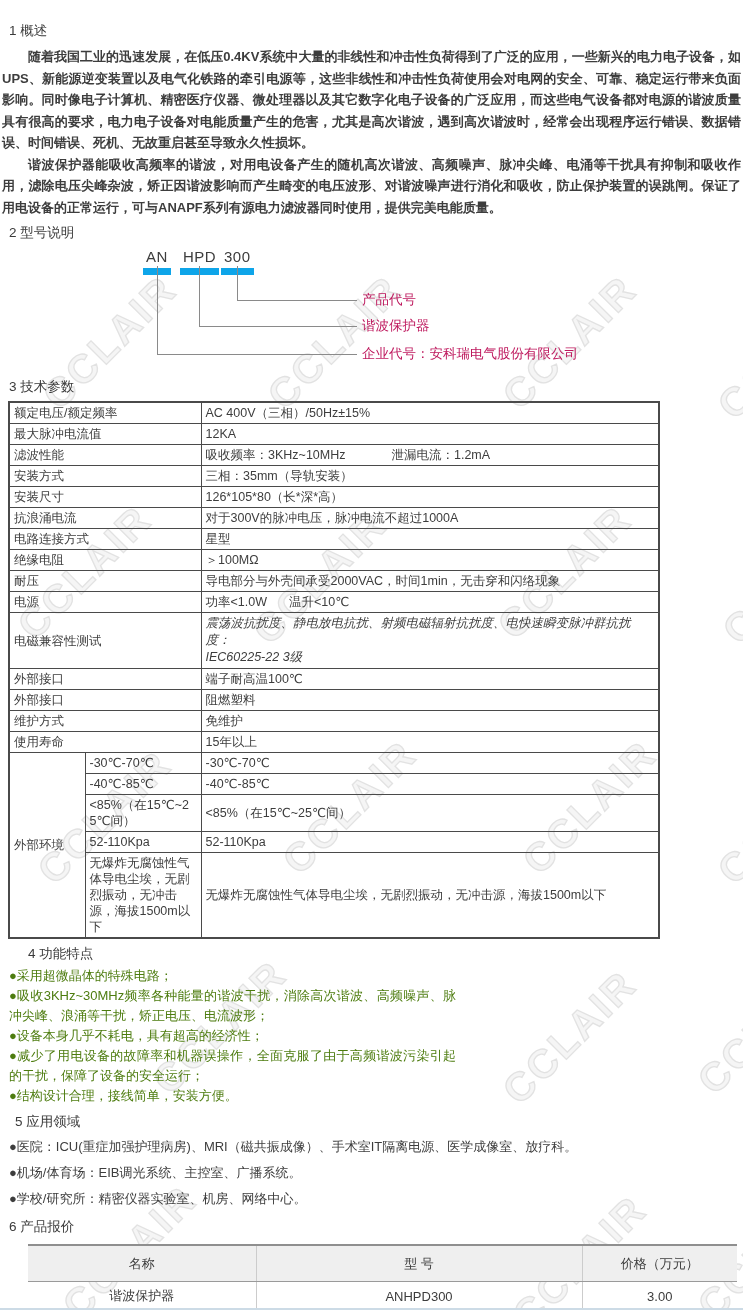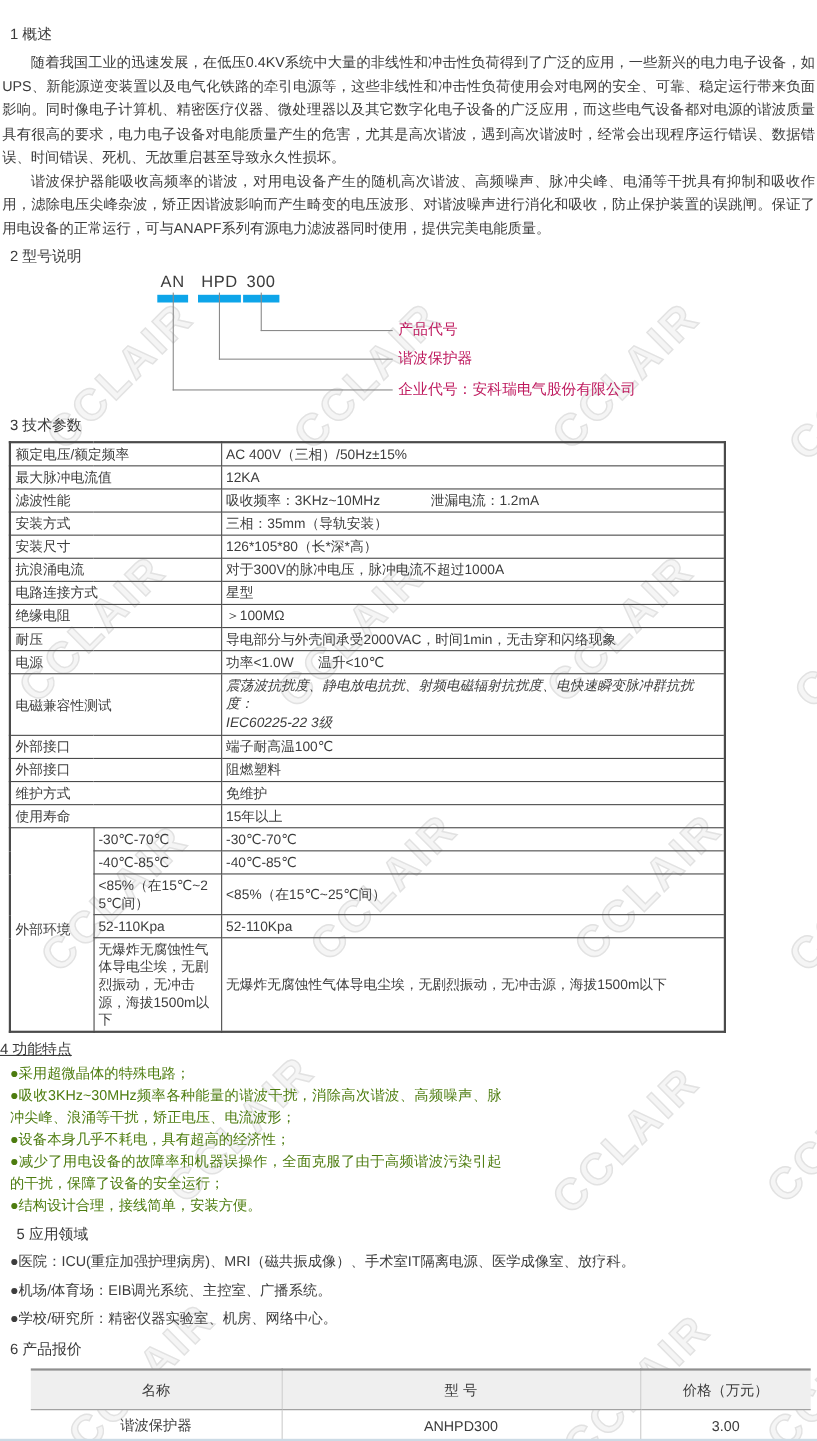--- a/index.html
+++ b/index.html
@@ -25,25 +25,25 @@
   .wm:nth-child(13){left:144px;top:1071px}.wm:nth-child(14){left:494px;top:1081px}
   .wm:nth-child(15){left:689px;top:1071px}.wm:nth-child(16){left:54px;top:1296px}
   .wm:nth-child(17){left:504px;top:1306px}.wm:nth-child(18){left:689px;top:1296px}
 
   .content{position:relative;z-index:1;padding-top:20px;border-radius:31px;}
 
   .sec{font-size:13.5px;font-weight:normal;color:#3a3a3a;}
   .h1c{margin:2px 0 6px 9px;}
   .h2c{margin:6px 0 0 9px;}
   .h3c{margin:0 0 5px 9px;}
-  .h4c{margin:6px 0 3px 0;text-decoration:underline;}
+  .h4c{margin:6px 0 3px 28px;}
   .h5c{margin:7px 0 3px 15px;}
   .h6c{margin:6px 0 8px 9px;}
 
-  .para{margin:0 2px;text-indent:2em;line-height:21.5px;text-align:justify;color:#3d3d3d;}
+  .para{margin:0 2px;text-indent:2em;line-height:21.5px;text-align:justify;color:#3d3d3d;font-weight:bold;}
 
   
   .model-diagram{position:relative;height:136px;}
   .mpart{position:absolute;top:6px;font-size:15px;letter-spacing:.5px;color:#3c3c3c;
          border-bottom:7px solid #0ea5e9;padding:0 3px 3px;}
   .mp-an{left:143px}.mp-hpd{left:180px}.mp-300{left:221px}
   .mline{position:absolute;border-left:1px solid #8a8a8a;border-bottom:1px solid #8a8a8a;}
   .ml-300{left:237px;top:24px;width:119px;height:34px;}
   .ml-hpd{left:199px;top:24px;width:157px;height:60px;}
   .ml-an{left:157px;top:24px;width:199px;height:88px;}

